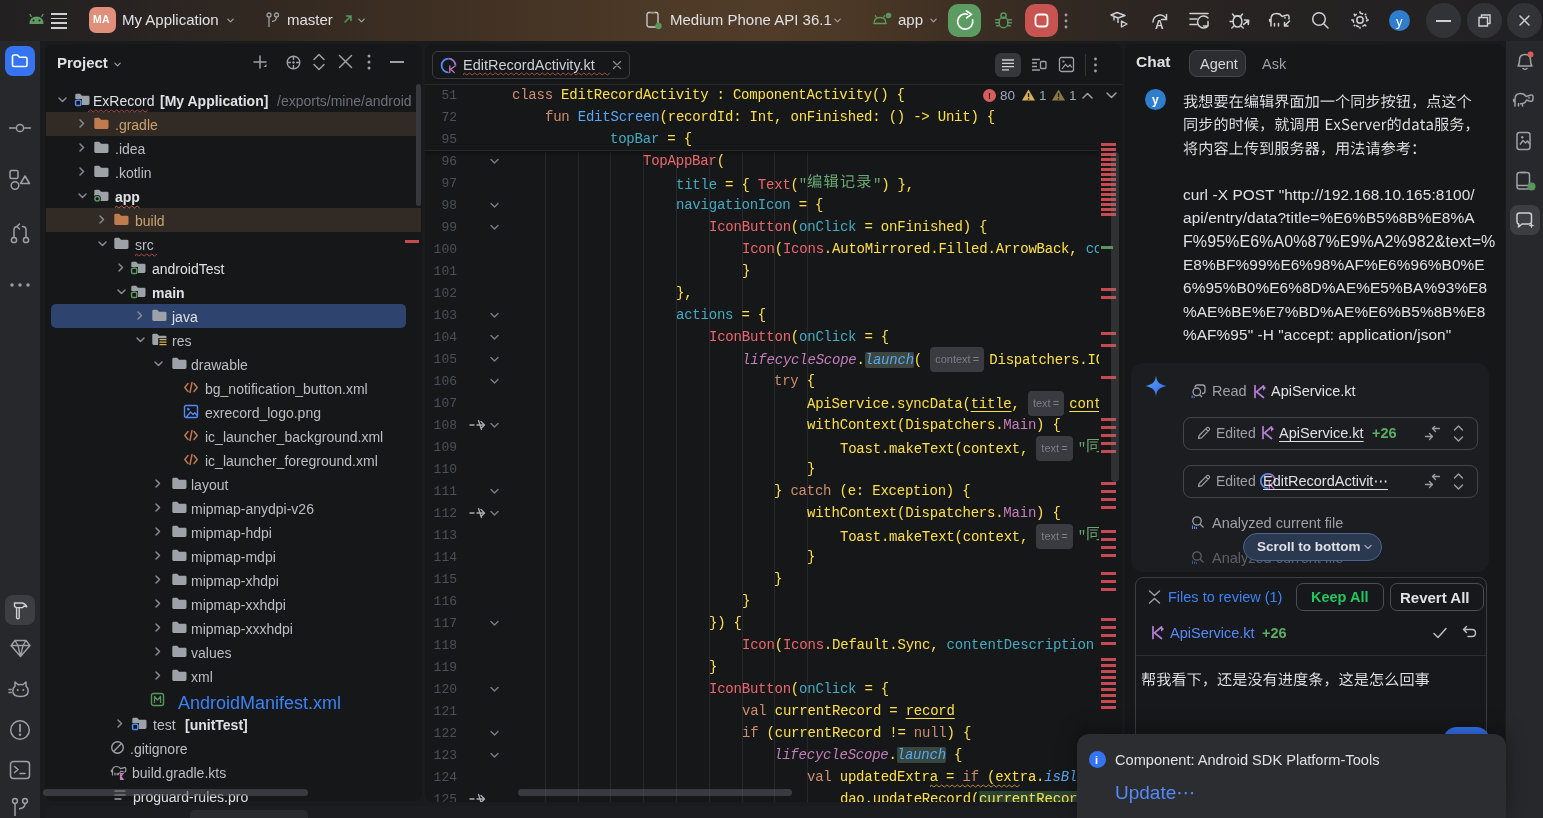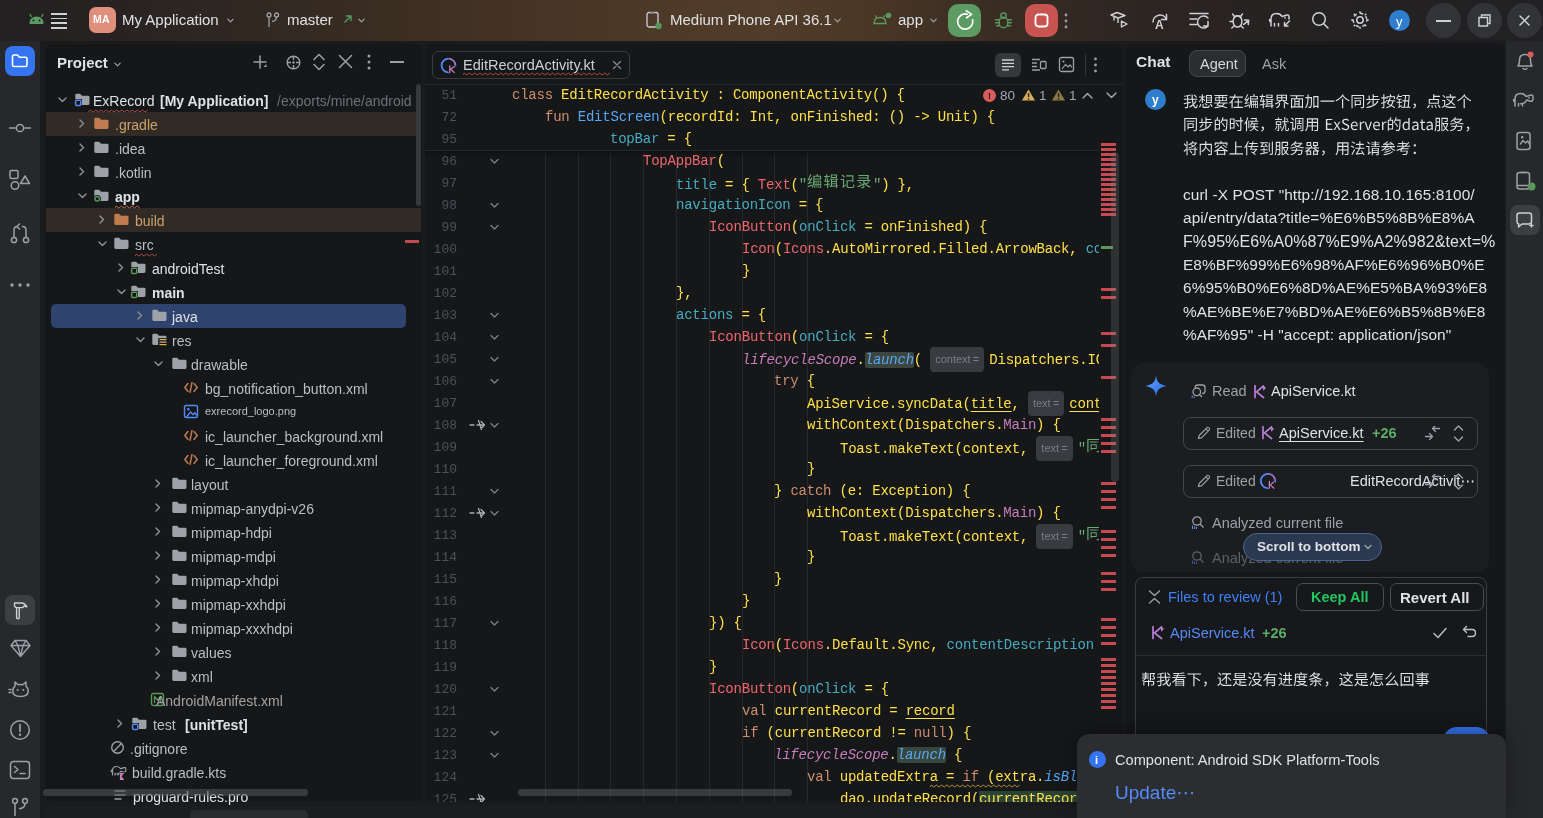--- a/index.html
+++ b/index.html
@@ -359,21 +359,21 @@
 <div class="txt" style="left:191px;top:358px;font-size:14px;color:#BCBEC4">drawable</div>
 <svg class="abs" style="left:183px;top:380px" width="16" height="15" viewBox="0 0 16 15">
 <path d="M5 3.5 L1.8 7.5 L5 11.5 M11 3.5 L14.2 7.5 L11 11.5 M9 2.5 L7 12.5" fill="none" stroke="#C77D52" stroke-width="1.4" stroke-linecap="round" stroke-linejoin="round"></path>
       </svg>
 <div class="txt" style="left:205px;top:382px;font-size:14px;color:#BCBEC4">bg_notification_button.xml</div>
 <svg class="abs" style="left:183px;top:404px" width="16" height="15" viewBox="0 0 16 15">
 <rect x="1.5" y="1.5" width="13" height="12" rx="1.5" fill="none" stroke="#548AF7" stroke-width="1.4"></rect>
 <circle cx="5.3" cy="5.3" r="1.3" fill="#548AF7"></circle>
 <path d="M3.5 13 L7.5 8 L10 10.5 L11.8 8.8 L14 11.5" fill="none" stroke="#548AF7" stroke-width="1.3"></path>
       </svg>
-<div class="txt" style="left:205px;top:406px;font-size:11px;color:#BCBEC4">exrecord_logo.png</div>
+<div class="txt" style="left:205px;top:406px;font-size:14px;color:#BCBEC4">exrecord_logo.png</div>
 <svg class="abs" style="left:183px;top:428px" width="16" height="15" viewBox="0 0 16 15">
 <path d="M5 3.5 L1.8 7.5 L5 11.5 M11 3.5 L14.2 7.5 L11 11.5 M9 2.5 L7 12.5" fill="none" stroke="#C77D52" stroke-width="1.4" stroke-linecap="round" stroke-linejoin="round"></path>
       </svg>
 <div class="txt" style="left:205px;top:430px;font-size:14px;color:#BCBEC4">ic_launcher_background.xml</div>
 <svg class="abs" style="left:183px;top:452px" width="16" height="15" viewBox="0 0 16 15">
 <path d="M5 3.5 L1.8 7.5 L5 11.5 M11 3.5 L14.2 7.5 L11 11.5 M9 2.5 L7 12.5" fill="none" stroke="#C77D52" stroke-width="1.4" stroke-linecap="round" stroke-linejoin="round"></path>
       </svg>
 <div class="txt" style="left:205px;top:454px;font-size:14px;color:#BCBEC4">ic_launcher_foreground.xml</div>
 <svg class="abs" style="left:154px;top:478px" width="8" height="11" viewBox="0 0 8 11">
         <path d="M2 2 L5.5 5.5 L2 9" fill="none" stroke="#868A91" stroke-width="1.5" stroke-linecap="round" stroke-linejoin="round"></path>
@@ -435,21 +435,21 @@
         <path d="M2 2 L5.5 5.5 L2 9" fill="none" stroke="#868A91" stroke-width="1.5" stroke-linecap="round" stroke-linejoin="round"></path>
       </svg>
 <svg class="abs" style="left:171px;top:668px" width="17" height="15" viewBox="0 0 17 15">
         <path d="M1.3 3 Q1.3 1.7 2.7 1.7 H6.1 L8 3.8 H14.1 Q15.5 3.8 15.5 5.1 V11.6 Q15.5 13 14.1 13 H2.7 Q1.3 13 1.3 11.6 Z" fill="#9DA2A8"></path>
       </svg>
 <div class="txt" style="left:191px;top:670px;font-size:14px;color:#BCBEC4">xml</div>
 <svg class="abs" style="left:150px;top:692px" width="15" height="15" viewBox="0 0 15 15">
 <rect x="1.5" y="1.5" width="12" height="12" rx="2" fill="none" stroke="#57965C" stroke-width="1.4"></rect>
 <path d="M4.5 11 V4.5 L7.5 8 L10.5 4.5 V11" fill="none" stroke="#57965C" stroke-width="1.3" stroke-linejoin="round"></path>
       </svg>
-<div class="txt" style="left:156px;top:694px;font-size:14px;color:#a3a3a3">AndroidManifest.xml</div>
+<div class="txt" style="left:178px;top:694px;font-size:18px;color:#3b82f6">AndroidManifest.xml</div>
 <svg class="abs" style="left:116px;top:718px" width="8" height="11" viewBox="0 0 8 11">
         <path d="M2 2 L5.5 5.5 L2 9" fill="none" stroke="#868A91" stroke-width="1.5" stroke-linecap="round" stroke-linejoin="round"></path>
       </svg>
 <svg class="abs" style="left:131px;top:716px" width="17" height="15" viewBox="0 0 17 15">
         <path d="M3.8 1 Q2.6 1 2.6 2 M15.9 3 H16.2 Q17.4 3 17.4 4.2" fill="none" stroke="#9DA2A8" stroke-width="0"></path>
         <path d="M1.3 3 Q1.3 1.7 2.7 1.7 H6.1 L8 3.8 H14.1 Q15.5 3.8 15.5 5.1 V11.6 Q15.5 13 14.1 13 H2.7 Q1.3 13 1.3 11.6 Z" fill="#9DA2A8"></path>
         <rect x="0" y="7" width="8" height="8" fill="#161719"></rect>
         <rect x="1.6" y="8.3" width="5.2" height="5.2" rx="1" fill="none" stroke="#548AF7" stroke-width="1.5"></rect>
       </svg>
 <div class="txt" style="left:153px;top:718px;font-size:14px;color:#BCBEC4">test</div>
@@ -796,21 +796,21 @@
 <svg class="abs" style="left:1196px;top:473px" width="16" height="16" viewBox="0 0 16 16">
 <path d="M2.5 13.5 L3.2 10.5 L10.8 2.9 Q11.8 1.9 12.8 2.9 L13.1 3.2 Q14.1 4.2 13.1 5.2 L5.5 12.8 Z M9.8 3.9 L12.1 6.2" fill="none" stroke="#9DA0A6" stroke-width="1.2" stroke-linejoin="round"></path>
       </svg>
 <div class="txt" style="left:1216px;top:474px;font-size:14px;color:#9DA0A6">Edited</div>
 <svg class="abs" style="left:1259px;top:472px" width="18" height="18" viewBox="0 0 20 20">
 <path d="M10 2 A8 8 0 1 0 18 10" fill="none" stroke="#548AF7" stroke-width="2"></path>
 <path d="M10 2 A8 8 0 0 1 18 10" fill="none" stroke="#9876CC" stroke-width="2"></path>
 <circle cx="14" cy="14.5" r="5.2" fill="#1B1D20"></circle>
 <path d="M11.5 10.5 V18 M16.5 11 L12.5 14.3 L16.5 18" fill="none" stroke="#C77DBB" stroke-width="1.4" stroke-linecap="round" stroke-linejoin="round"></path>
       </svg>
-<div class="txt" style="left:1350px;top:474px;font-size:14.5px;color:#DFE1E5;text-underline-offset:3px">EditRecordActivit⋯</div>
+<div class="txt" style="left:1263px;top:474px;font-size:14.5px;color:#DFE1E5;text-decoration:underline;text-underline-offset:3px">EditRecordActivit⋯</div>
 <svg class="abs" style="left:1424px;top:474px" width="17" height="15" viewBox="0 0 17 15">
 <path d="M1.5 11.5 H8 M5.5 8.5 L8.5 11.5 L5.5 14.5 M15.5 3.5 H9 M11.5 0.5 L8.5 3.5 L11.5 6.5" fill="none" stroke="#9DA0A6" stroke-width="1.3" stroke-linejoin="round" stroke-linecap="round" transform="translate(0 -1)"></path>
       </svg>
 <svg class="abs" style="left:1452px;top:472px" width="13" height="19" viewBox="0 0 13 19">
 <path d="M2.5 6 L6.5 2 L10.5 6 M2.5 13 L6.5 17 L10.5 13" fill="none" stroke="#9DA0A6" stroke-width="1.4" stroke-linecap="round" stroke-linejoin="round"></path>
       </svg>
 <svg class="abs" style="left:1190px;top:515px" width="17" height="17" viewBox="0 0 17 17" opacity="1">
 <circle cx="7" cy="6" r="4.2" fill="none" stroke="#9DA0A6" stroke-width="1.3"></circle>
 <line x1="10" y1="9" x2="13.5" y2="12.5" stroke="#9DA0A6" stroke-width="1.3"></line>
 <path d="M2.5 14 V10.5 M4.5 14 V11.5 M6.5 14 V12" stroke="#548AF7" stroke-width="1.1"></path>

